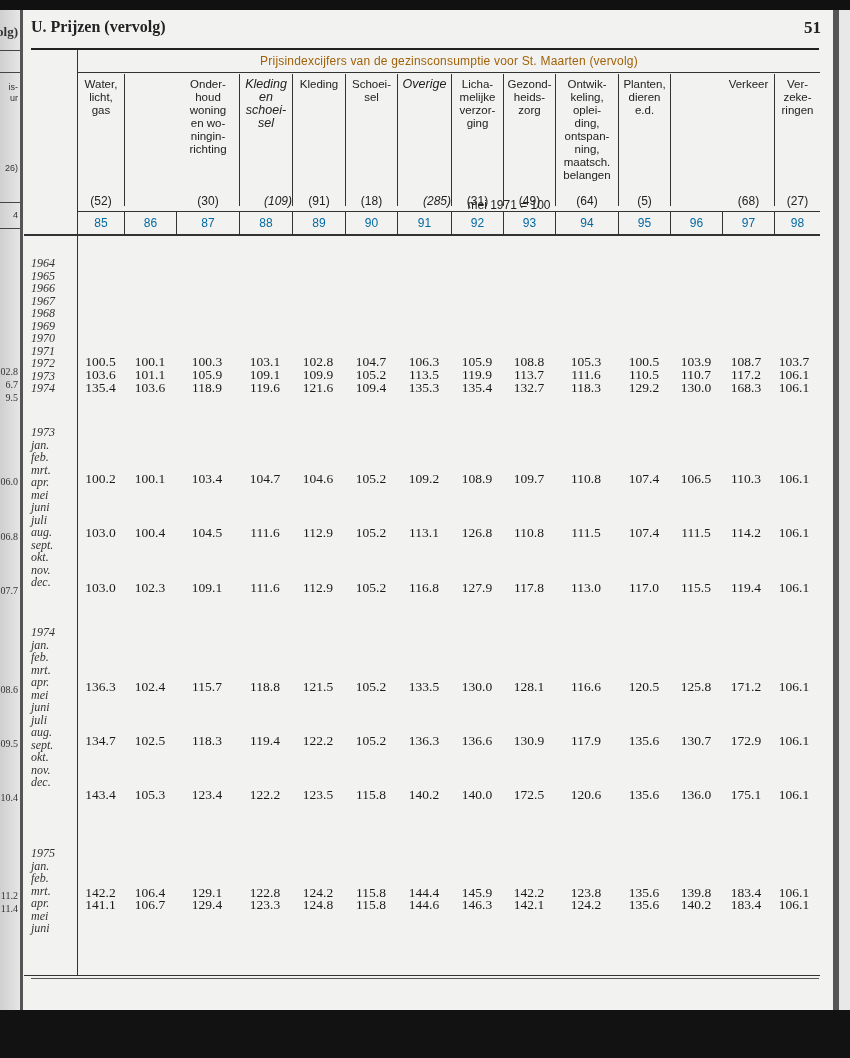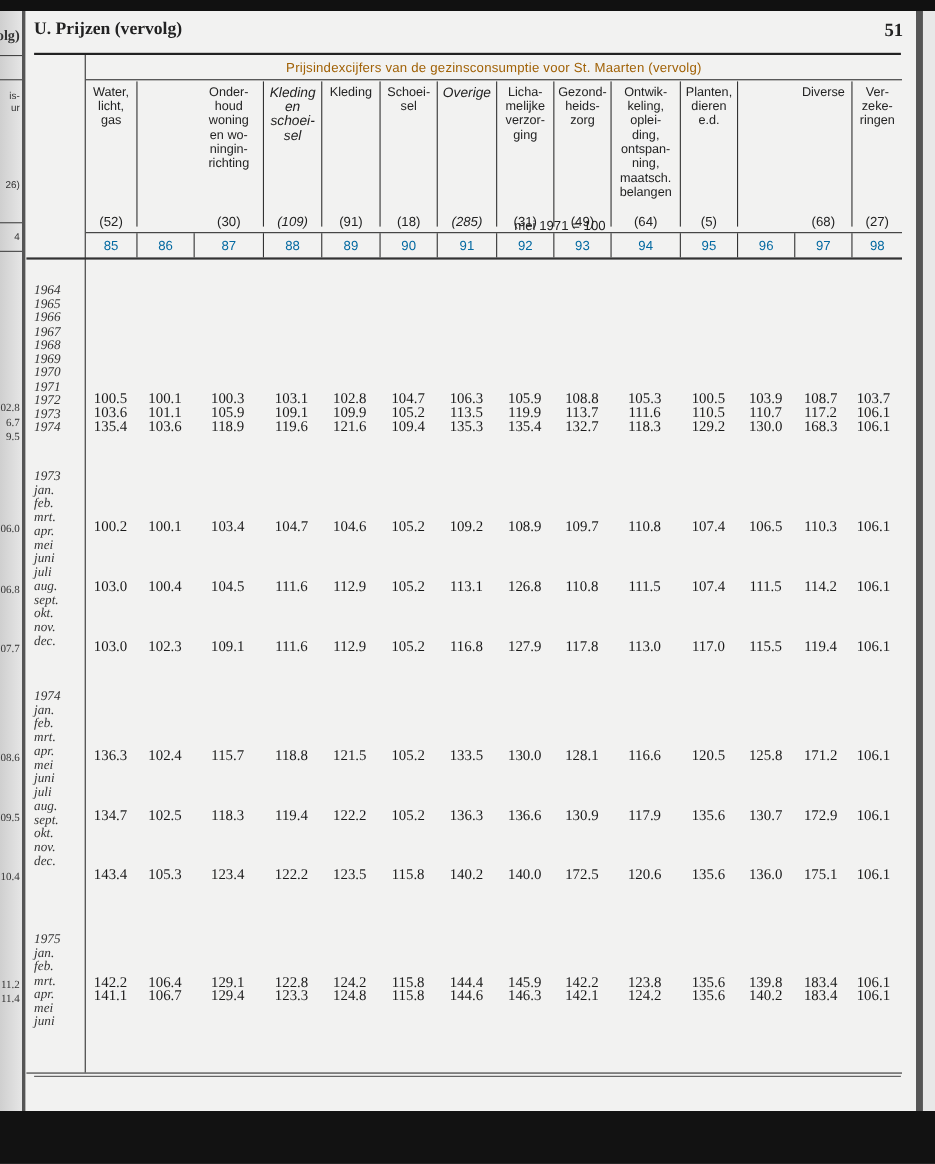--- a/index.html
+++ b/index.html
@@ -46,21 +46,21 @@
   .col-head {
     position:absolute; top:24px; height:132px;
     font-size:11.5px; line-height:13px; text-align:center; color:#222;
     border-right:1.5px solid #333;
     box-sizing:border-box; padding-top:4px;
   }
   .col-head.last { border-right:none; }
   .col-head .lbl { display:block; white-space:pre-line; }
   .col-head .lbl.it { font-style:italic; font-size:12.5px; }
   .col-head .weight { position:absolute; left:0; right:0; bottom:-2px; font-size:12px; }
-  .col-head .weight.it { font-style:italic; }
+  .col-head .weight.it { font-style:italic;text-align:right; }
   .base-line { position:absolute; left:0; top:148px; width:742px; text-align:center; font-size:12px; color:#222; }
   .num-row-top { position:absolute; left:0; top:161px; width:742px; border-top:1.5px solid #333; }
   .num-cell {
     position:absolute; top:162px; height:22px; line-height:22px; text-align:center; font-size:12px; color:#0369a1;
     border-right:1.5px solid #333; box-sizing:border-box;
   }
   .num-cell.last { border-right:none; }
   .num-row-bottom { position:absolute; left:-54px; top:184px; width:796px; border-top:2px solid #333; }
   .table-bottom { position:absolute; left:-54px; top:925px; width:796px; border-top:1.5px solid #333; }
   .outer-bottom { position:absolute; left:8px; top:968px; width:788px; border-top:1px solid #555; }
@@ -172,21 +172,21 @@
 belangen</span>
       <span class="weight">(64)</span>
     </div>
     <div class="col-head" style="left:541px;width:52px;">
       <span class="lbl">Planten,
 dieren
 e.d.</span>
       <span class="weight">(5)</span>
     </div>
     <div class="col-head" style="left:645px;width:52px;">
-      <span class="lbl">Diverse</span>
+      <span class="lbl">Verkeer</span>
       <span class="weight">(68)</span>
     </div>
     <div class="col-head last" style="left:697px;width:45px;">
       <span class="lbl">Ver-
 zeke-
 ringen</span>
       <span class="weight">(27)</span>
     </div>
 
     <div class="base-line" style="padding-left:60px;">mei 1971 = 100</div>

